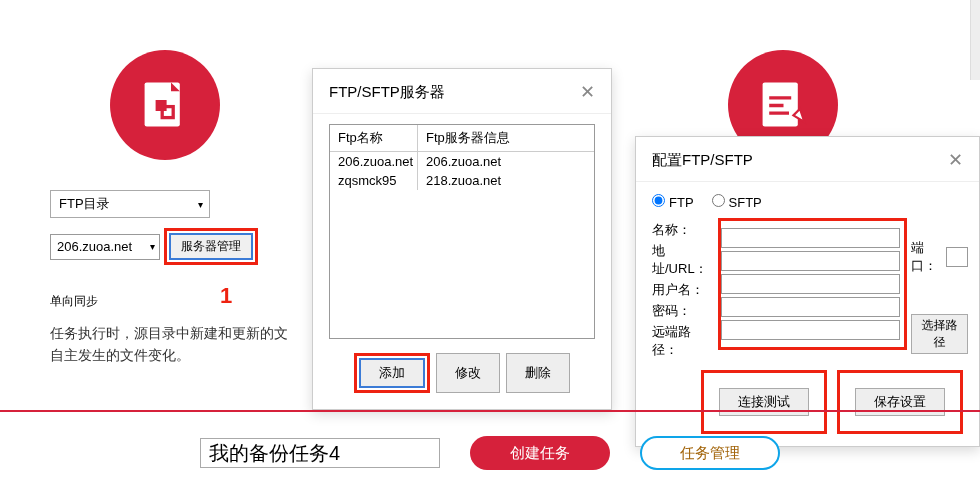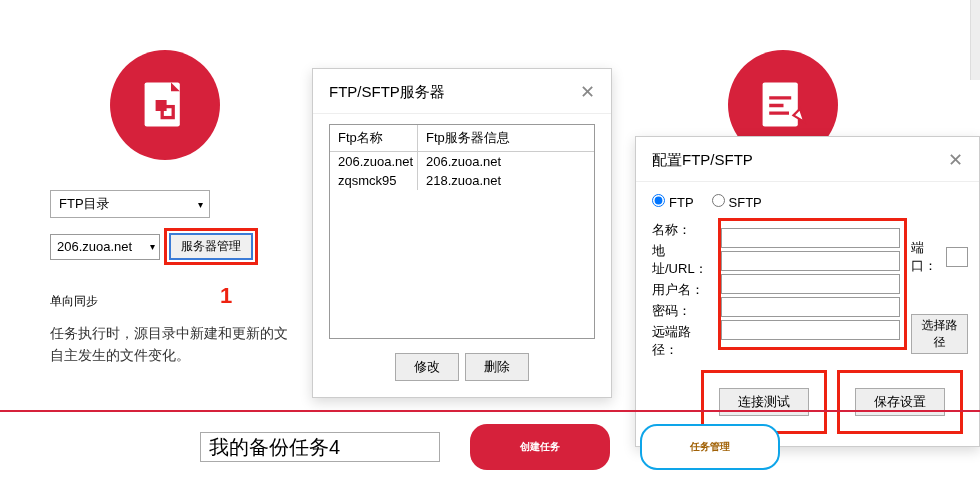--- a/index.html
+++ b/index.html
@@ -60,21 +60,21 @@
 .finput { flex: 1; height: 20px; border: 1px solid #999; background: #fff; }
 .port-label { font-size: 13px; }
 .port-input { width: 22px; height: 20px; border: 1px solid #999; margin-left: 3px; }
 .d2btns { display: flex; justify-content: flex-end; gap: 10px; margin-top: 8px; }
 .d2btns .red-box { padding: 15px; }
 
 
 .divider { position: absolute; left: 0; bottom: 88px; width: 100%; height: 2px; background: #d6213b; }
 .bottom { position: absolute; left: 0; bottom: 30px; width: 100%; display: flex; align-items: center; justify-content: center; gap: 30px; }
 .task-input { width: 240px; height: 30px; border: 1px solid #aaa; padding: 0 8px; font-size: 20px; }
-.pill { width: 140px; height: 46px; border-radius: 17px; display: flex; align-items: center; justify-content: center; font-size: 10px; font-weight: bold; }
+.pill { width: 140px; height: 34px; border-radius: 17px; display: flex; align-items: center; justify-content: center; font-size: 15px; }
 .pill.primary { background: #d6213b; color: #fff; border: none; }
 .pill.outline { background: #fff; color: #a16207; border: 2px solid #0ea5e9; }
 </style>
 </head>
 <body>
 
 <div class="topbar"></div>
 
 <div class="left-panel">
   <div class="circle-icon">
@@ -124,20 +124,23 @@
     <div class="trow">
       <div class="tcol1">206.zuoa.net</div>
       <div class="tcol2">206.zuoa.net</div>
     </div>
     <div class="trow">
       <div class="tcol1">zqsmck95</div>
       <div class="tcol2">218.zuoa.net</div>
     </div>
   </div>
   <div class="btnrow1">
+    <span class="red-box">
+      <button class="gbtn sel">添加</button>
+    </span>
     <button class="gbtn">修改</button>
     <button class="gbtn">删除</button>
   </div>
 </div>
 
 <div class="circle2">
   <svg viewBox="0 0 50 50">
       <rect x="6" y="4" width="32" height="40" rx="2" fill="#fff"></rect>
       <path d="M12 18 L32 18 M12 25 L25 25 M12 32 L30 32" stroke="#d6213b" stroke-width="3"></path>
       <path d="M34 34 l10 6 -4-12z" fill="#fff" stroke="#d6213b" stroke-width="2"></path>

